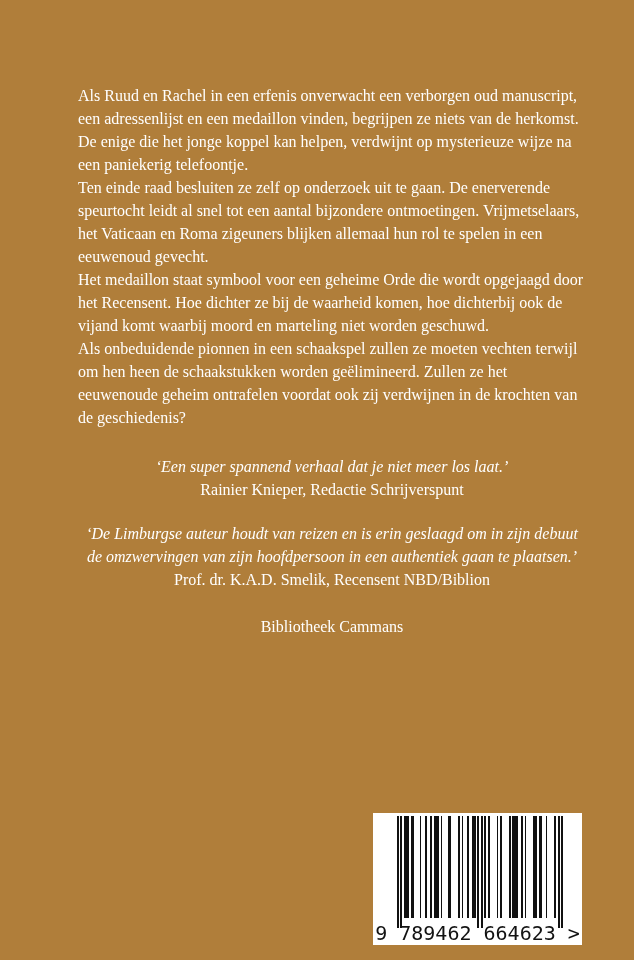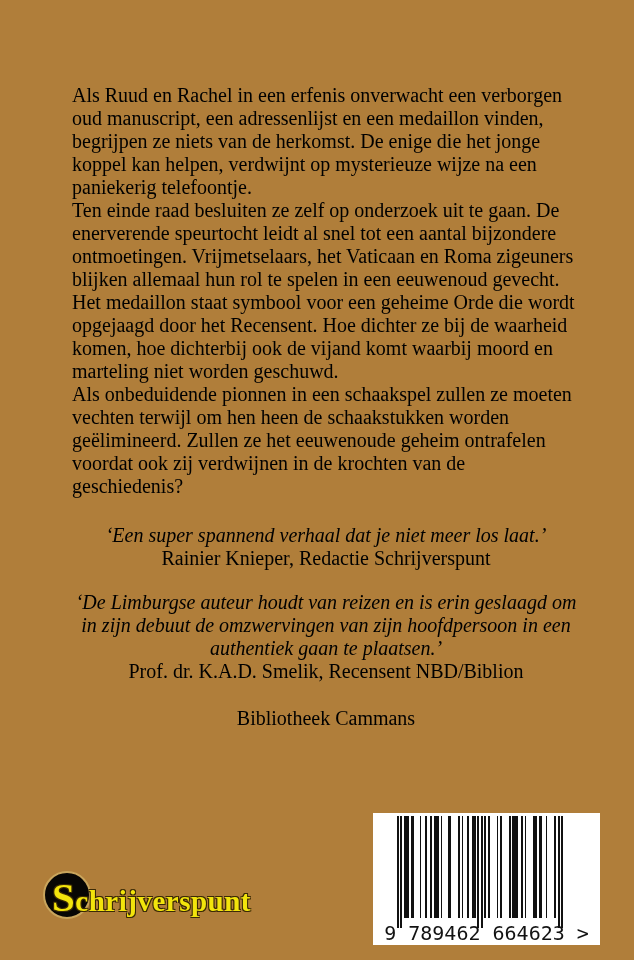--- a/index.html
+++ b/index.html
@@ -5,23 +5,23 @@
   html,body{margin:0;padding:0;}
   .cover{
     position:relative;
     width:634px;height:960px;
     background:#b07e3a;
     overflow:hidden;
     font-family:"Liberation Serif","DejaVu Serif",serif;
   }
   .text-column{
     position:absolute;
-    left:72px;top:84px;width:508px;
-    color:#000000;
-    font-size:20px;line-height:23px;
+    left:78px;top:84px;width:508px;
+    color:#ffffff;
+    font-size:16px;line-height:23px;
   }
   .text-column p{margin:0;}
   .edition-note{margin-top:29px !important;}
   .review{margin-top:24px;text-align:center;}
   .review.first{margin-top:26px;}
   .review.second{margin-top:21px;}
   .review-quote{font-style:italic;display:block;}
   .review-attr{font-style:normal;display:block;}
   
   .logo{
@@ -44,21 +44,21 @@
     color:#f2e40c;
     text-shadow:1px 1px 0 #3a2a05,-1px -1px 0 #3a2a05,1px -1px 0 #3a2a05,-1px 1px 0 #3a2a05;
     white-space:nowrap;
   }
   .logo-text::first-letter{
     font-size:41px;
   }
   
   .barcode-box{
     position:absolute;left:373px;top:813px;
-    width:227px;height:132px;
+    width:209px;height:132px;
     background:#ffffff;
   }
   .barcode-bars{
     position:absolute;left:24px;top:3px;
   }
   .barcode-number{
     position:absolute;left:0;right:0;bottom:1px;height:22px;
     text-align:center;
     font-family:"DejaVu Sans Mono","Liberation Mono",monospace;
     font-size:20px;line-height:22px;
@@ -86,24 +86,20 @@
     <div class="review second">
       <span class="review-quote">‘De Limburgse auteur houdt van reizen en is erin geslaagd om in zijn debuut de omzwervingen van zijn hoofdpersoon in een authentiek gaan te plaatsen.’</span>
       <span class="review-attr">Prof. dr. K.A.D. Smelik, Recensent NBD/Biblion</span>
     </div>
 
     <div class="review">
       <span class="review-attr">Bibliotheek Cammans</span>
     </div>
   </div>
 
-  <div class="logo">
-    <div class="logo-circle"></div>
-    <span class="logo-text">Schrijverspunt</span>
-  </div>
 
   <div class="barcode-box">
     <svg class="barcode-bars" width="166" height="115" viewBox="0 0 166 115" shape-rendering="crispEdges">
         <rect x="0.00" y="0" width="1.75" height="112" fill="#111111"></rect>
         <rect x="3.49" y="0" width="1.75" height="112" fill="#111111"></rect>
         <rect x="6.99" y="0" width="5.24" height="102" fill="#111111"></rect>
         <rect x="13.98" y="0" width="3.49" height="102" fill="#111111"></rect>
         <rect x="22.72" y="0" width="1.75" height="102" fill="#111111"></rect>
         <rect x="27.96" y="0" width="1.75" height="102" fill="#111111"></rect>
         <rect x="33.20" y="0" width="1.75" height="102" fill="#111111"></rect>

